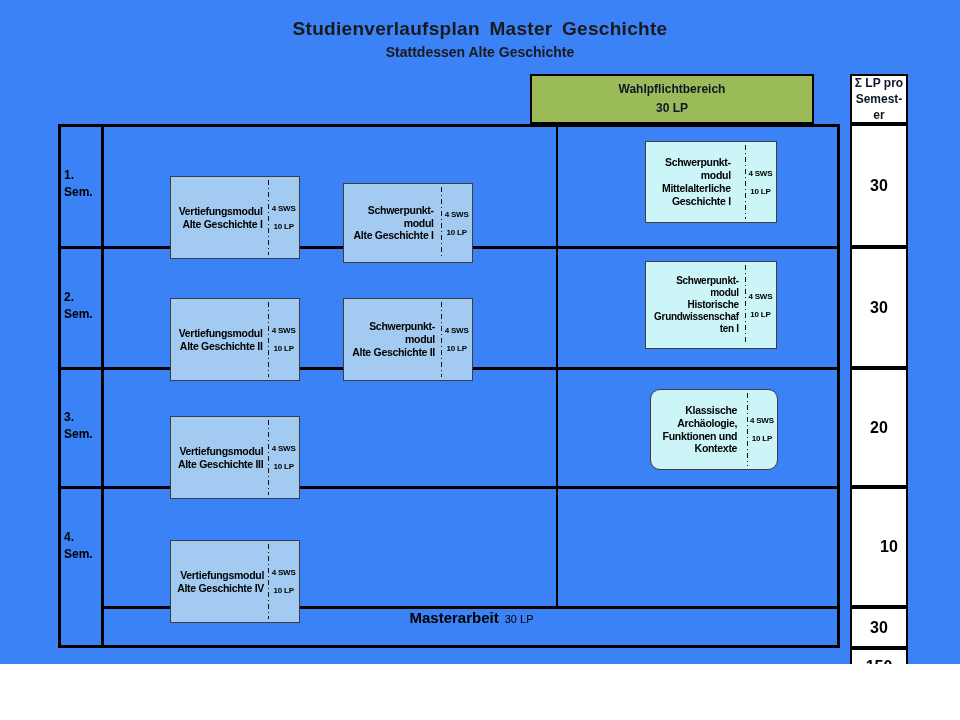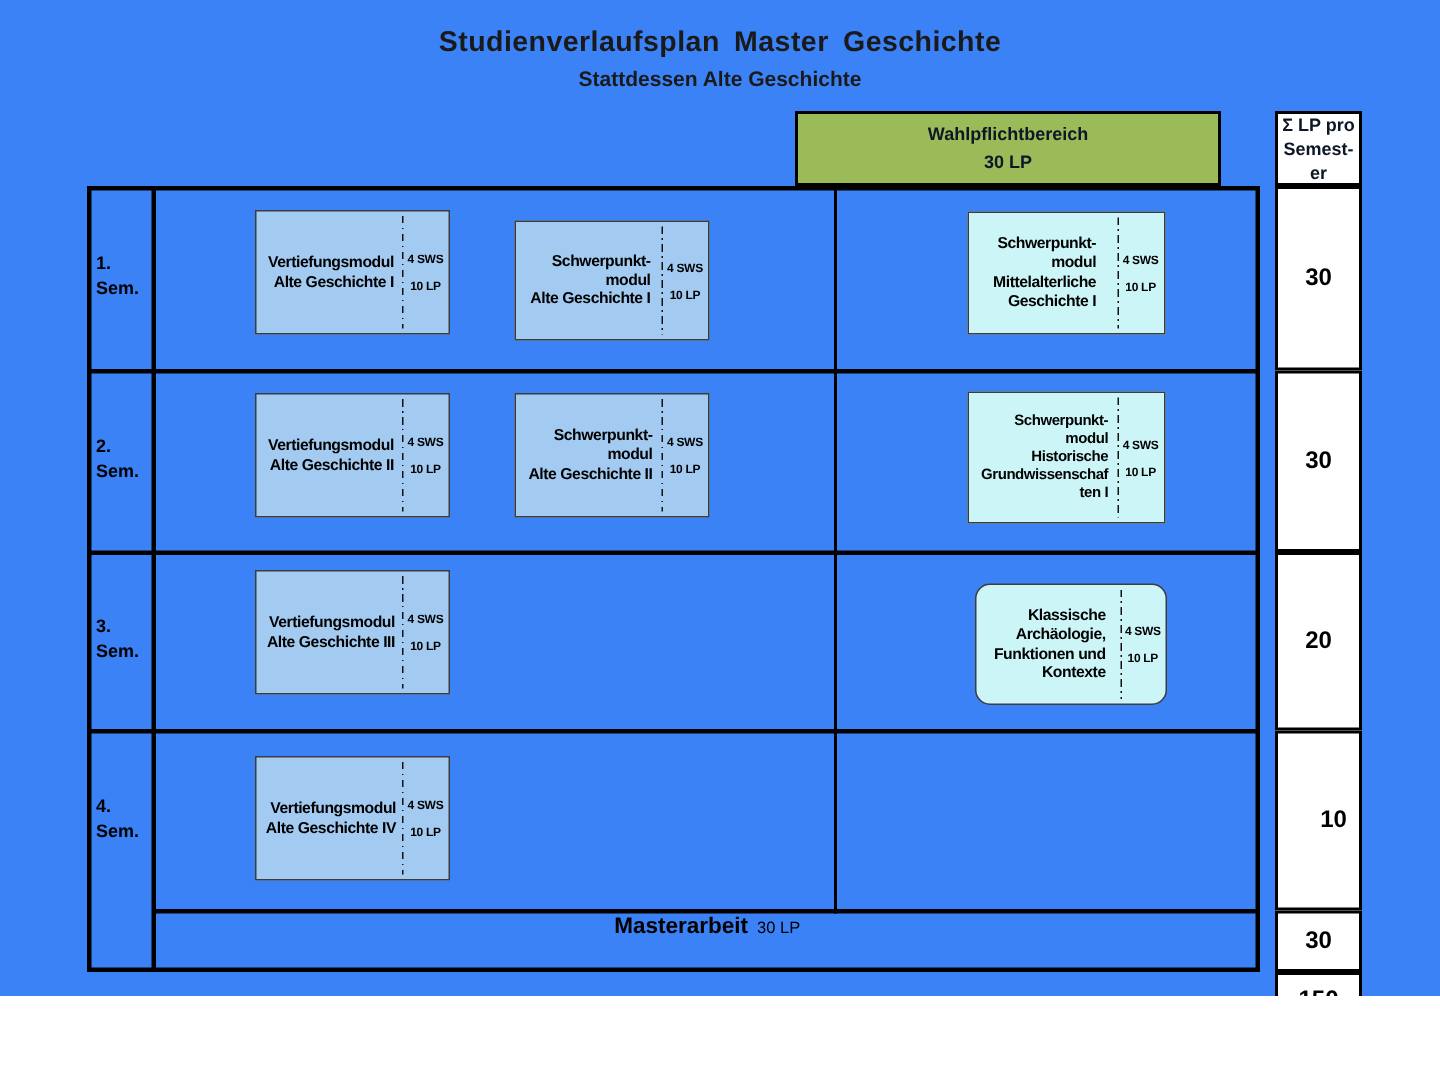--- a/index.html
+++ b/index.html
@@ -15,21 +15,21 @@
        font-size:12px;font-weight:bold;line-height:1.55;color:#0d1726;}
   .hdr-pflicht{left:103px;width:454px;background:#4f81bd;}
   .hdr-wahl{left:530px;width:284px;background:#9bbb59;}
   .hdr-sum{left:850px;width:58px;background:#fff;font-size:12px;line-height:1.35;border-width:2.5px;}
   .table-outline{position:absolute;left:58px;top:124px;width:782px;height:524px;
                  box-sizing:border-box;border:3px solid #000;}
   .gline{position:absolute;background:#000;}
   .sem{position:absolute;left:64px;width:38px;font-size:12px;font-weight:bold;
        line-height:1.45;text-align:left;}
   .mod{position:absolute;box-sizing:border-box;border:1.5px solid #3c3c3c;}
-  .mod.p{background:#a3cbf1;}
+  .mod.p{background:#a3cbf1;margin-top:36px;}
   .mod.w{background:#ccf5f7;}
   .mod-name{position:absolute;left:1px;top:0;bottom:0;width:76%;display:flex;
             align-items:center;justify-content:center;text-align:right;
             font-size:10.5px;font-weight:bold;line-height:1.22;letter-spacing:-.3px;}
   .mod-div{position:absolute;left:76%;top:3px;bottom:3px;width:1px;
            background:repeating-linear-gradient(to bottom,#111 0 5px,transparent 5px 8px,#111 8px 9px,transparent 9px 12px);}
   .mod-meta{position:absolute;left:76%;right:0;top:0;bottom:0;display:flex;flex-direction:column;
             align-items:center;justify-content:center;gap:9px;
             font-size:8px;font-weight:bold;letter-spacing:-.2px;}
   .sumcell{position:absolute;left:850px;width:58px;box-sizing:border-box;border:2.5px solid #000;

